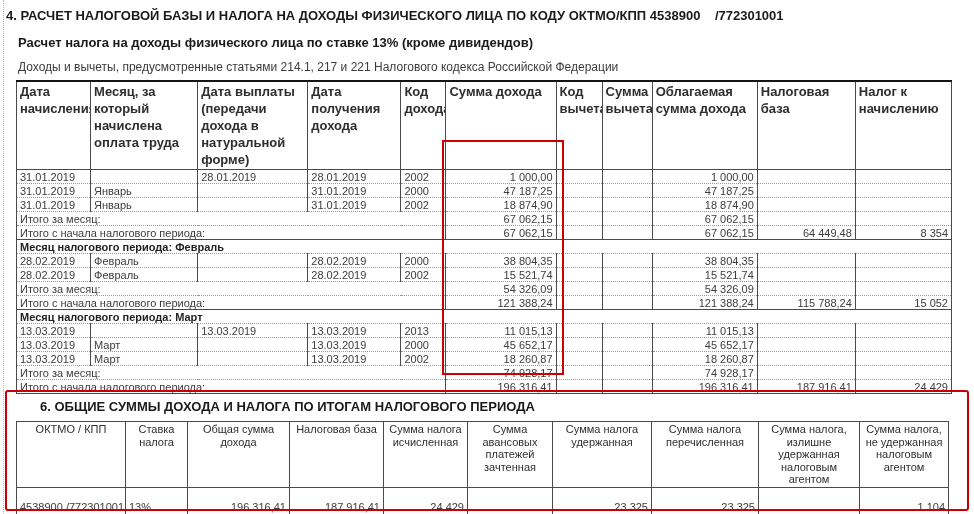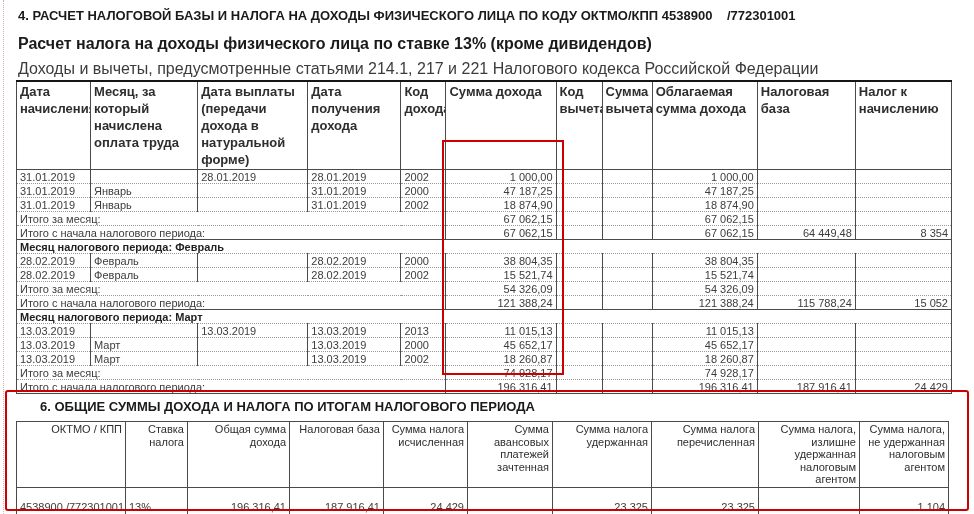--- a/index.html
+++ b/index.html
@@ -1,23 +1,23 @@
 <!DOCTYPE html>
 <html><head>
 <meta charset="utf-8">
 <style>
   html,body { margin:0; padding:0; background:#fff; }
   body { font-family:"Liberation Sans", sans-serif; color:#3c3c3c; }
   .page { position:relative; width:974px; height:514px; overflow:hidden; background:#fff; }
   .pagebreak-line { position:absolute; left:3px; top:0; height:514px; width:0;
     border-left:1px dotted #e2a7a7; }
-  .h4-title { position:absolute; left:18px; top:8px; font-size:13px; font-weight:bold;
+  .h4-title { position:absolute; left:6px; top:8px; font-size:13px; font-weight:bold;
     color:#1a1a1a; white-space:pre; }
-  .h4-sub { position:absolute; left:18px; top:35px; font-size:16px; font-weight:bold; color:#1a1a1a; }
-  .h4-note { position:absolute; left:18px; top:60px; font-size:16px; color:#3c3c3c; }
+  .h4-sub { position:absolute; left:18px; top:35px; font-size:13px; font-weight:bold; color:#1a1a1a; }
+  .h4-note { position:absolute; left:18px; top:60px; font-size:12px; color:#3c3c3c; }
 
   table { border-collapse:collapse; table-layout:fixed; }
   .t4 { position:absolute; left:16px; top:80px; width:936px; font-size:11px;
     border:1px solid #4a4a4a; border-top:2px solid #151515; }
   .t4 th { border:1px solid #4a4a4a; font-weight:bold; text-align:left; vertical-align:top;
     padding:1px 3px; height:52px; line-height:17px; font-size:13px; color:#2e2e2e;
     overflow:hidden; }
   .t4 th.vb { vertical-align:bottom; }
   .t4 td { border-left:1px solid #4a4a4a; border-right:1px solid #4a4a4a;
     border-top:1px dotted #989898; border-bottom:1px dotted #989898;
@@ -27,21 +27,21 @@
   .pre { white-space:pre; }
 
   .hl-col { position:absolute; left:442px; top:140px; width:118px; height:231px;
     border:2px solid #cc0000; pointer-events:none; }
   .hl-sec { position:absolute; left:5px; top:390px; width:960px; height:117px;
     border:2px solid #cc0000; border-radius:3px; pointer-events:none; }
 
   .h6-title { position:absolute; left:18px; top:399px; font-size:13px; font-weight:bold; color:#1a1a1a;margin-left:22px; }
   .t6 { position:absolute; left:16px; top:421px; width:932px; font-size:11px;
     border:1px solid #4a4a4a; }
-  .t6 th { border:1px solid #4a4a4a; font-weight:normal; text-align:right; vertical-align:top;
+  .t6 th { border:1px solid #4a4a4a; font-weight:normal; text-align:center; vertical-align:top;
     padding:1px 3px; height:56px; line-height:12.5px; font-size:11px; color:#2e2e2e;
     overflow:hidden; }
   .t6 td { border:1px solid #4a4a4a; border-top:1px solid #4a4a4a;
     border-bottom:1px dotted #989898; padding:11px 3px; height:17px; vertical-align:middle;
     white-space:nowrap; overflow:hidden; }
 </style>
 </head>
 <body>
 
 <div class="page">

